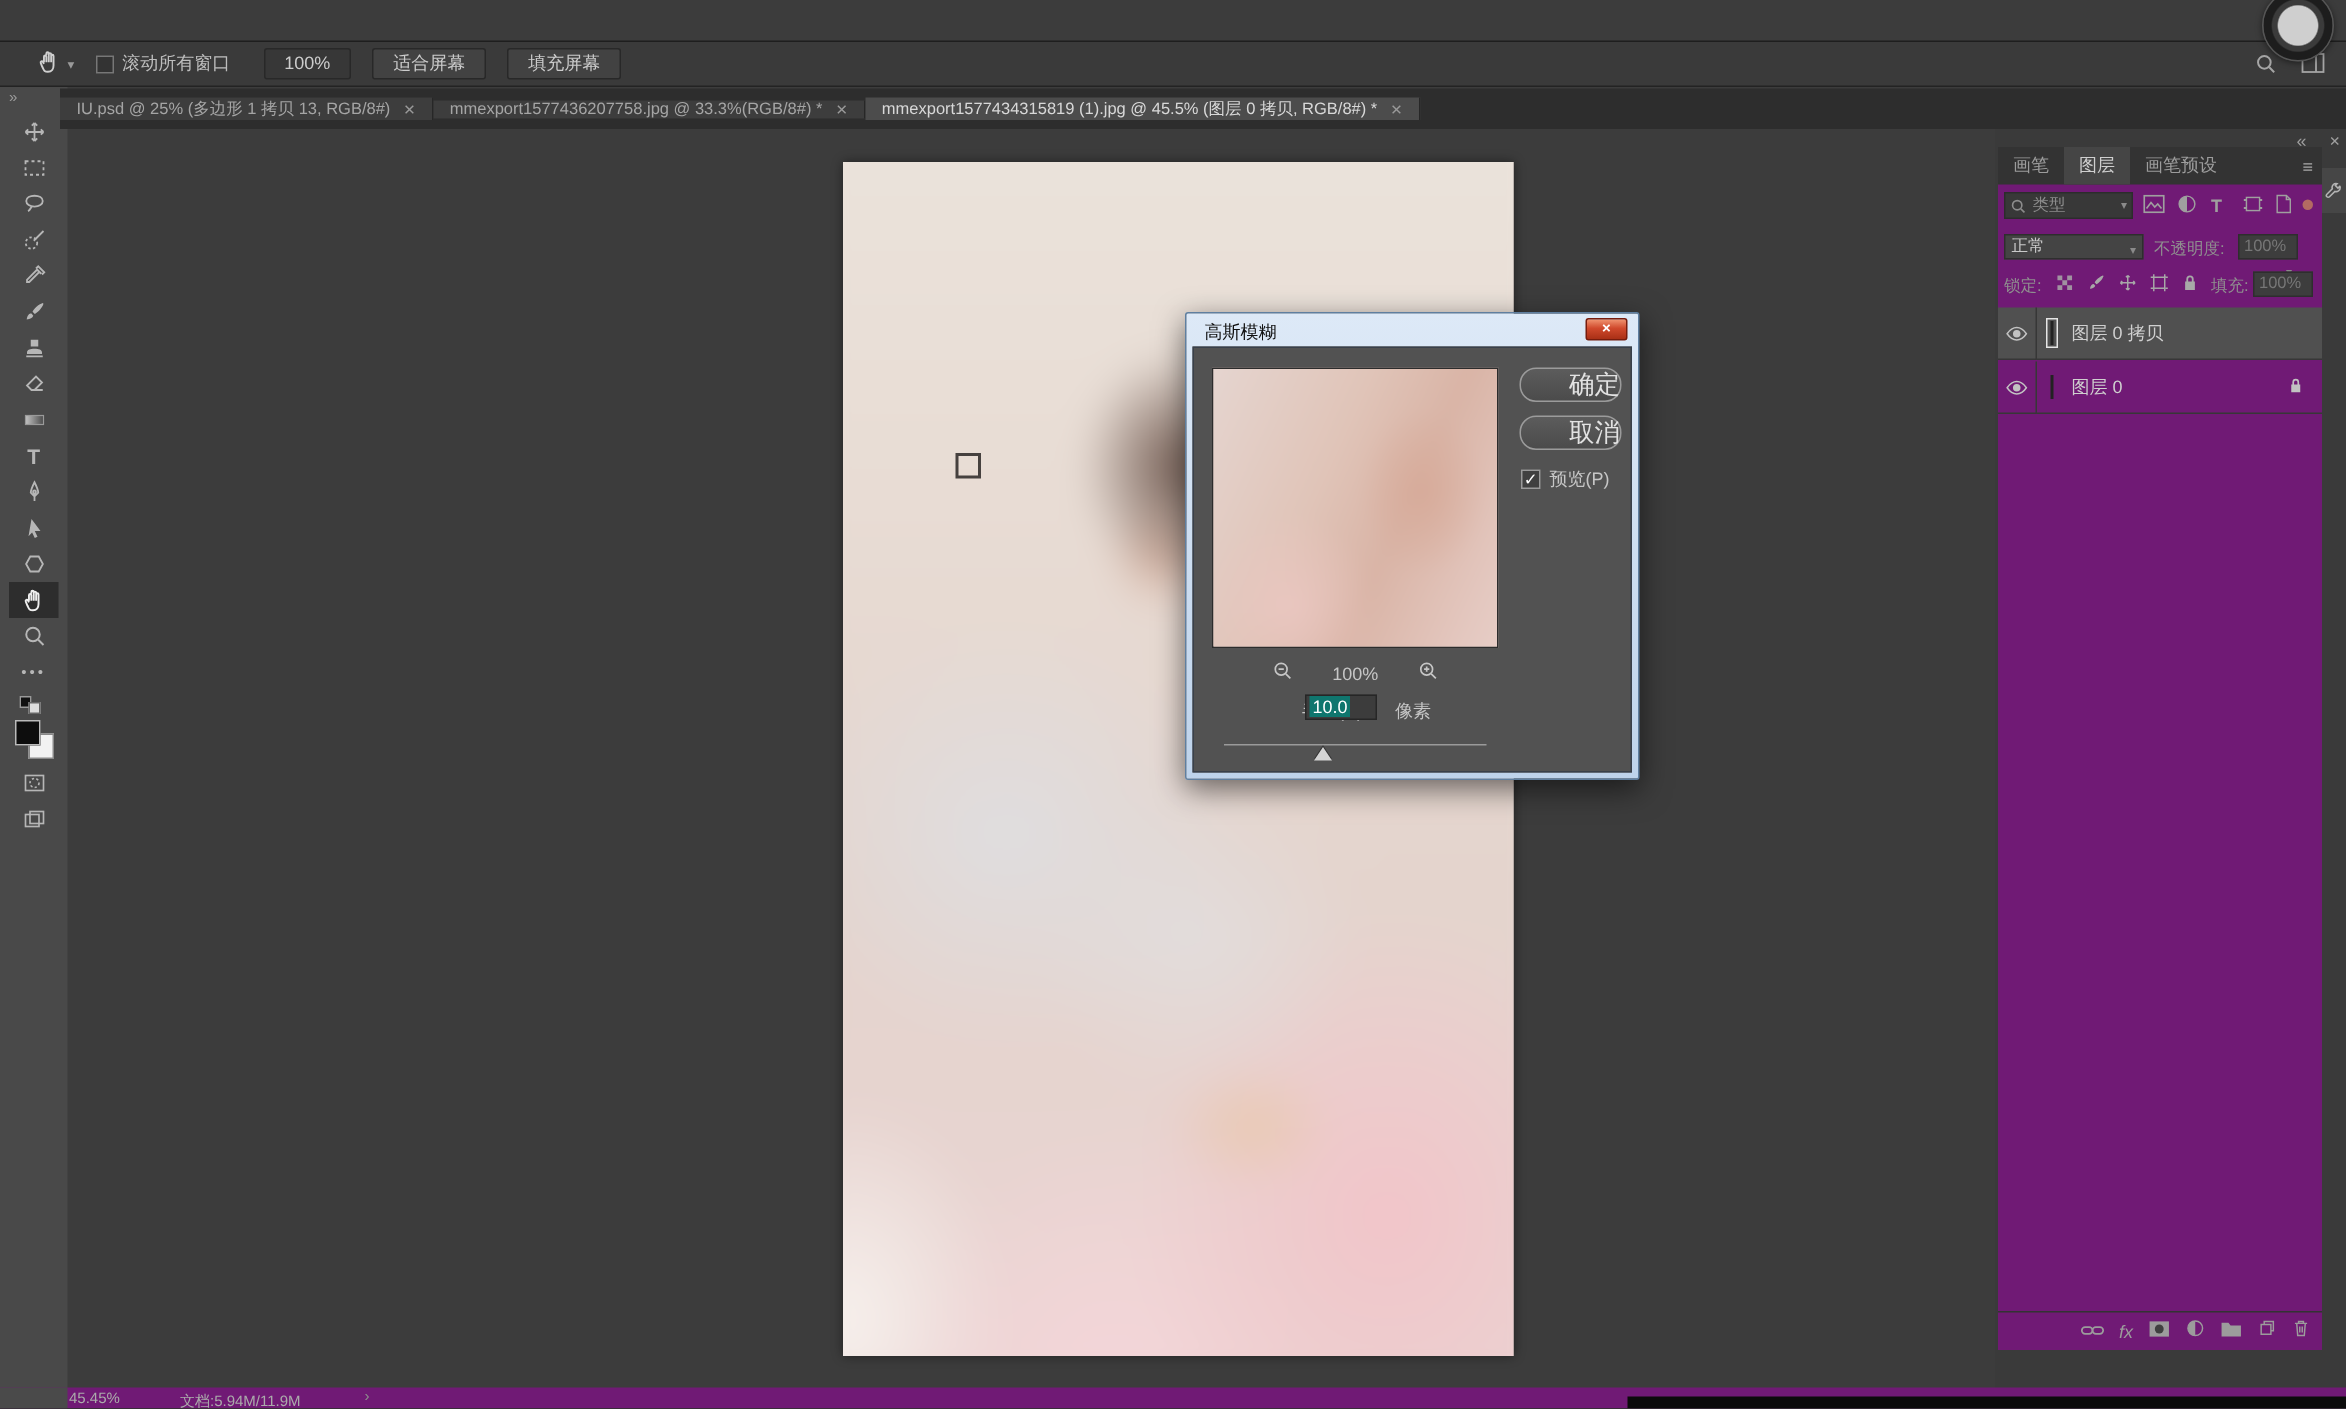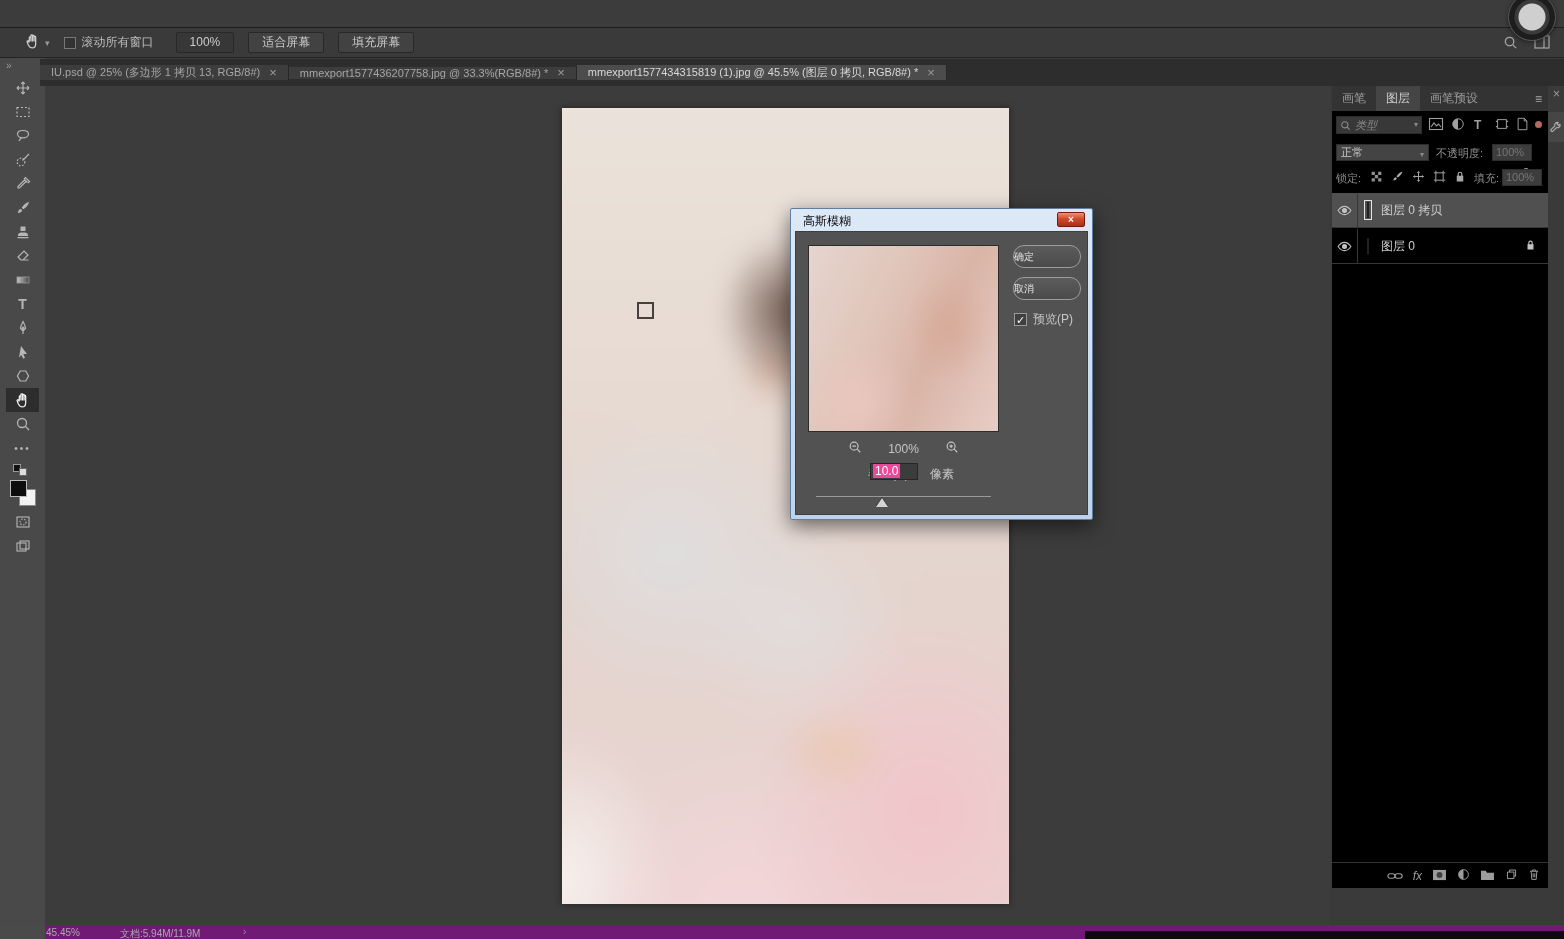--- a/index.html
+++ b/index.html
@@ -87,49 +87,49 @@
     background:
       radial-gradient(60px 80px at 70% 45%, rgba(214,168,150,.8), rgba(214,168,150,0) 70%),
       radial-gradient(80px 90px at 30% 80%, rgba(236,200,195,.8), rgba(236,200,195,0) 70%),
       linear-gradient(115deg,#e6d8d4 0%,#e0c4b8 40%,#d9b4a6 60%,#e4c8c0 85%,#e9d2cc 100%); }
   .dlg-zoomrow { position:absolute; left:12px; top:208px; width:191px; display:flex;
                  align-items:center; justify-content:center; color:#c6c6c6; }
   .dlg-zoomrow .zlabel { margin:0 26px; font-size:12px; }
   .dlg-radius { position:absolute; left:24px; top:234px; color:#c6c6c6;margin-left:48px; }
   .radius-input { position:absolute; left:74px; top:231px; width:48px; height:17px; background:#3c3c3c;
                   border:1px solid #262626; font-size:12px; color:#fff; padding-left:2px; line-height:15px; }
-  .radius-sel { background:#ec4899; padding:0 2px; }
+  .radius-sel { background:#0f766e; padding:0 2px; }
   .dlg-unit { position:absolute; left:134px; top:234px; color:#c6c6c6; }
   .dlg-slider { position:absolute; left:20px; top:262px; width:175px; height:12px; }
   .slider-track { position:absolute; left:0; right:0; top:2px; height:1px; background:#9a9a9a; }
   .slider-thumb { position:absolute; left:60px; top:4px; width:0; height:0;
                   border-left:6px solid transparent; border-right:6px solid transparent;
                   border-bottom:9px solid #d4d4d4; filter:drop-shadow(0 -1px 0 #2a2a2a); }
   .dlg-btn { position:absolute; left:217px; width:68px; height:23px; border:1px solid #9b9b9b;
              border-radius:11px; background:linear-gradient(#5c5c5c,#4b4b4b); color:#e2e2e2;
-             text-align:left; line-height:21px; font-size:10px; }
+             text-align:right; line-height:21px; font-size:17px; }
   .dlg-check { position:absolute; left:218px; top:79px; display:flex; align-items:center; color:#c6c6c6; }
   .checkbox { width:13px; height:13px; background:#404040; border:1px solid #9a9a9a; margin-right:6px;
               color:#fff; font-size:11px; line-height:12px; text-align:center; }
 
   
   .dock { position:absolute; left:1330px; top:86px; width:234px; bottom:14px; background:#3a3a3a; }
   .dock-head { position:absolute; top:1px; right:4px; color:#9e9e9e; font-size:12px; }
   .dock-head span { margin-left:12px; }
-  .panel { position:absolute; left:2px; top:0; width:216px; height:802px; background:#000000; }
+  .panel { position:absolute; left:2px; top:12px; width:216px; height:802px; background:#701a75; }
   .panel-tabs { position:absolute; left:0; top:0; right:0; height:25px; background:#333333;
                 display:flex; font-size:12px; }
   .panel-tab { padding:0 10px; line-height:25px; color:#9c9c9c; white-space:nowrap; }
   .panel-tab.active { background:#454545; color:#cfcfcf; }
   .panel-menu { position:absolute; right:6px; top:6px; color:#a8a8a8; }
   .filter-row { position:absolute; left:0; top:30px; right:0; height:20px; }
   .search-box { position:absolute; left:4px; top:0; width:86px; height:18px; background:#383838;
                 border:1px solid #2c2c2c; color:#8c8c8c; font-size:11px; line-height:16px;
                 display:flex; align-items:center; }
-  .search-box .txt { margin:0 auto 0 4px;font-style:italic; }
+  .search-box .txt { margin:0 auto 0 4px; }
   .f-ico { position:absolute; top:1px; color:#9f9f9f; }
   .red-dot { position:absolute; left:203px; top:5px; width:7px; height:7px; border-radius:50%;
              background:#b36a62; }
   .blend-row { position:absolute; left:0; top:58px; right:0; height:20px; font-size:11px; }
   .blend-sel { position:absolute; left:4px; top:0; width:93px; height:17px; background:#444;
                border:1px solid #2e2e2e; color:#c9c9c9; line-height:15px; padding:0 4px; }
   .blend-sel .c, .gray-box .c { float:right; font-size:8px; color:#8a8a8a; margin-top:2px; }
   .dim-label { position:absolute; color:#8f8f8f; top:2px; }
   .gray-box { position:absolute; top:0; height:17px; background:#3d3d3d; border:1px solid #2e2e2e;
               color:#767676; line-height:15px; padding:0 3px; }

